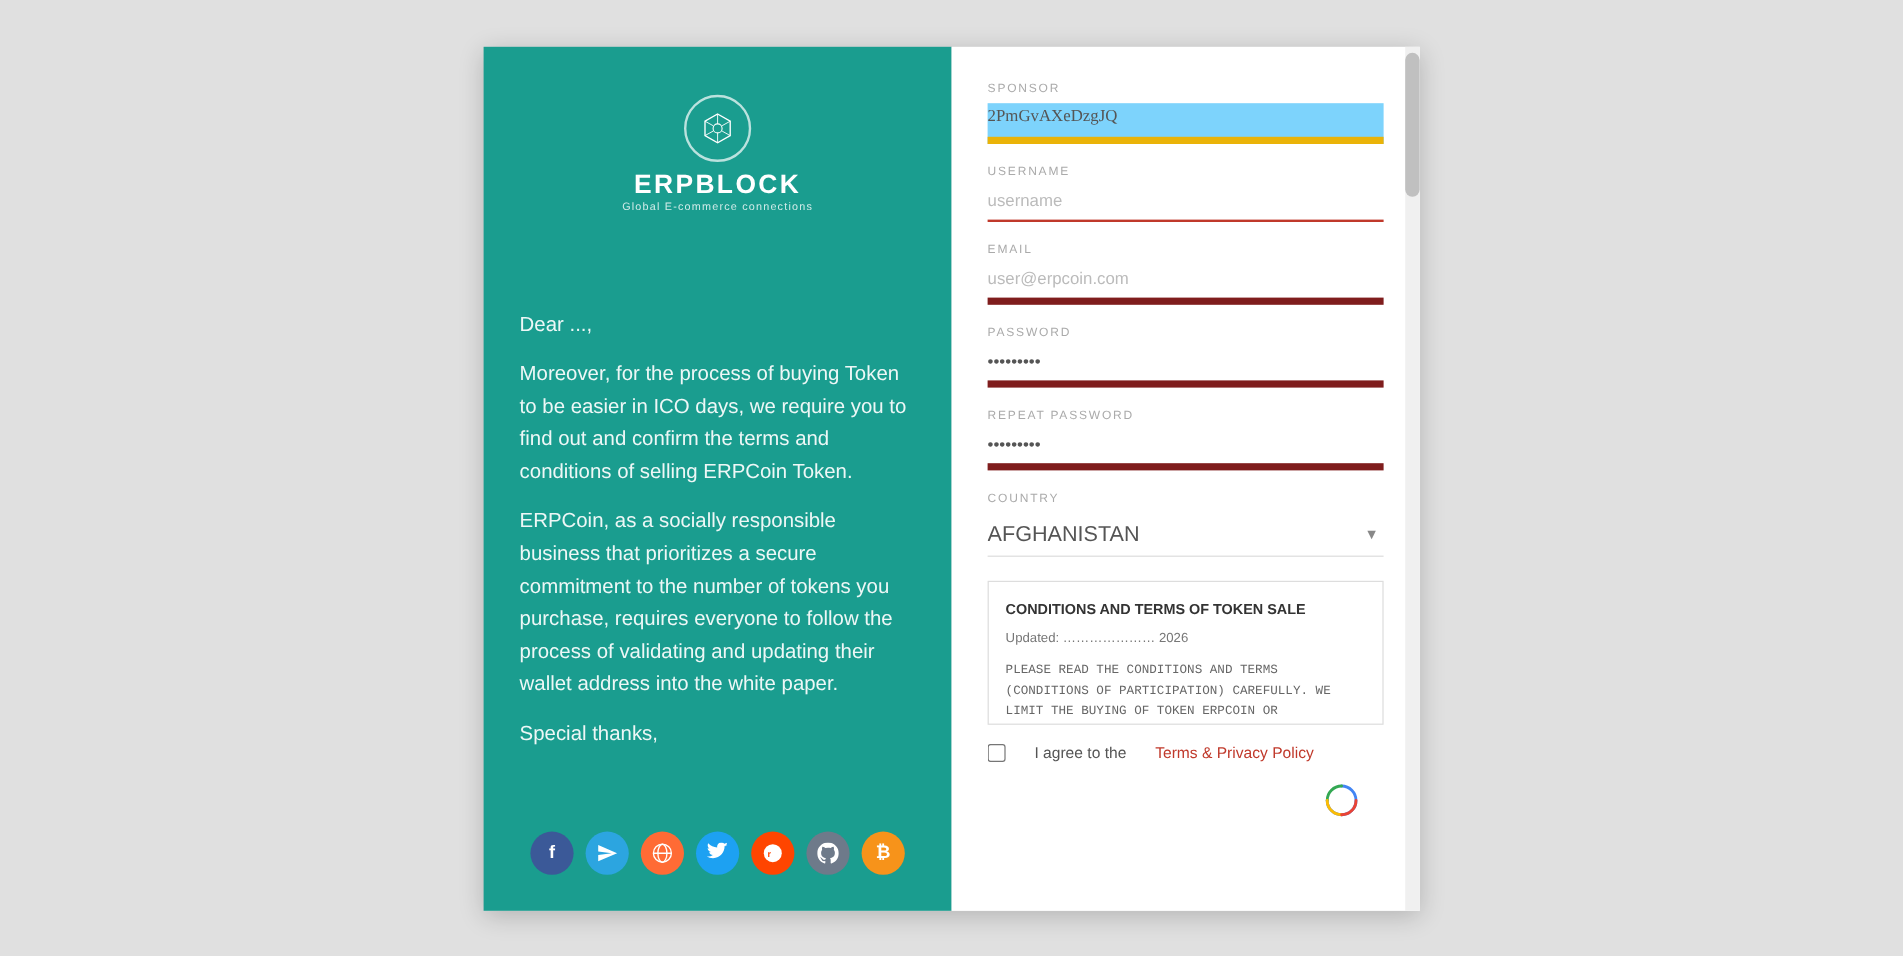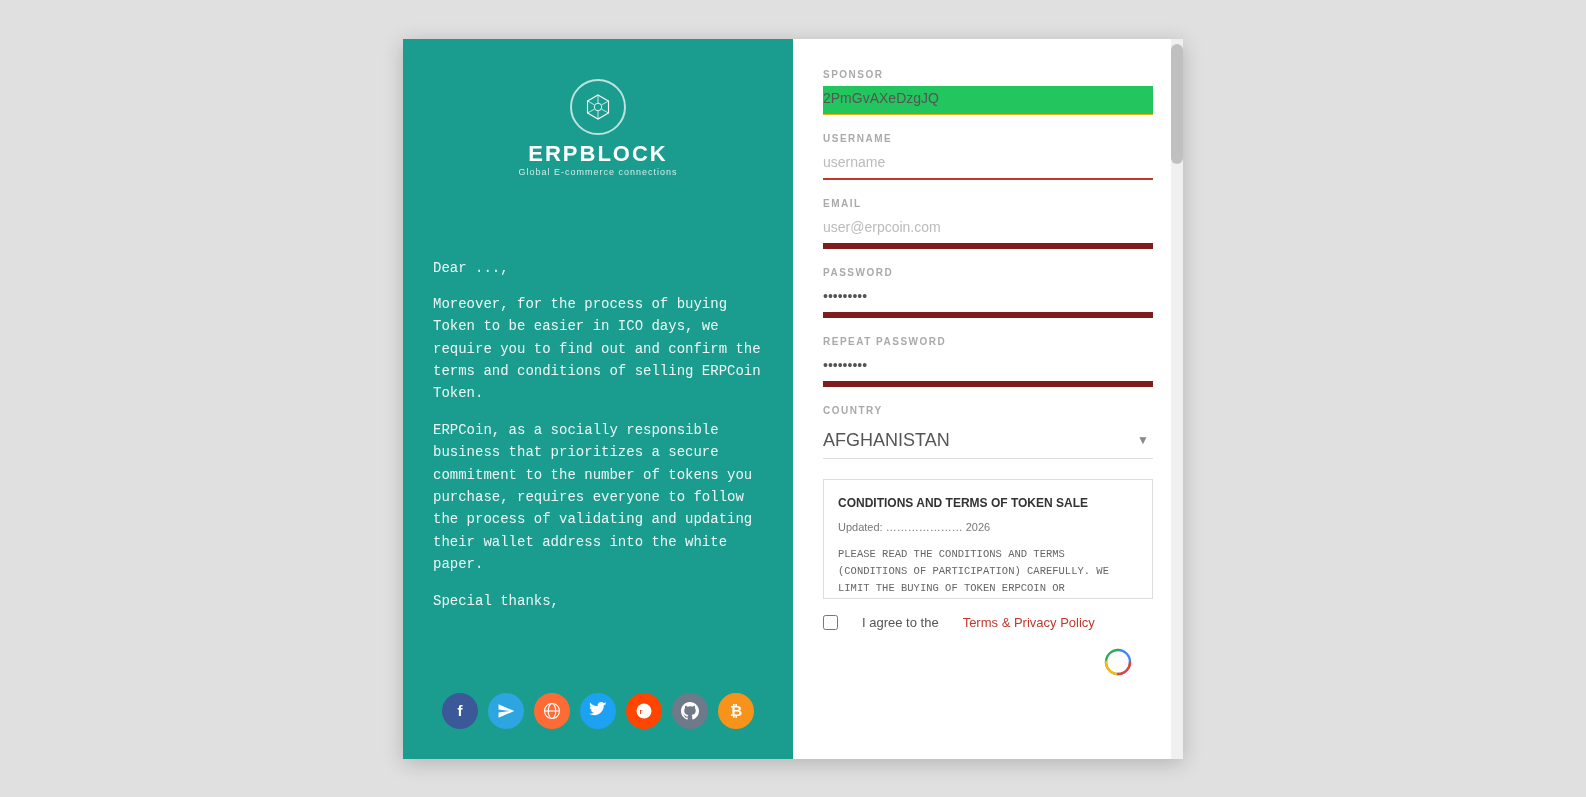--- a/index.html
+++ b/index.html
@@ -57,25 +57,24 @@
       letter-spacing: 2px;
       color: white;
     }
     .logo-text-small {
       font-size: 9px;
       color: rgba(255,255,255,0.8);
       letter-spacing: 1px;
     }
     .letter-content {
       flex: 1;
-      font-size: 14px;
+      font-size: 17px;
       line-height: 1.6;
       color: rgba(255,255,255,0.92);
       text-align: left;
-      font-family: Liberation Mono, monospace;
     }
     .letter-content p {
       margin-bottom: 14px;
     }
     .social-icons {
       display: flex;
       gap: 10px;
       margin-top: 30px;
       align-items: center;
     }
@@ -119,21 +118,21 @@
     .scrollbar-thumb {
       width: 12px;
       height: 120px;
       background: #c0c0c0;
       border-radius: 6px;
       position: absolute;
       top: 5px;
     }
     .field-label {
       font-size: 10px;
-      font-weight: bold;
+      font-weight: normal;
       color: #aaa;
       letter-spacing: 1.5px;
       margin-bottom: 6px;
       margin-top: 18px;
     }
     .field-label:first-child {
       margin-top: 0;
     }
     .text-input {
       width: 100%;
@@ -147,26 +146,27 @@
     }
     .text-input.active-field {
       border-bottom: 2px solid #c0392b;
     }
     .text-input::placeholder {
       color: #bbb;
     }
     .sponsor-input {
       width: 100%;
       border: none;
-      border-bottom: 1px solid #eab308;
+      border-bottom: 6px solid #eab308;
       font-size: 14px;
       color: #555;
       padding: 4px 0 8px 0;
       outline: none;
-      background: #22c55e;
+      background: #7dd3fc;
+      font-family: Liberation Serif, serif;
     }
     .country-select {
       width: 100%;
       border: none;
       border-bottom: 1px solid #ddd;
       font-size: 18px;
       color: #555;
       padding: 8px 0;
       outline: none;
       background: transparent;

